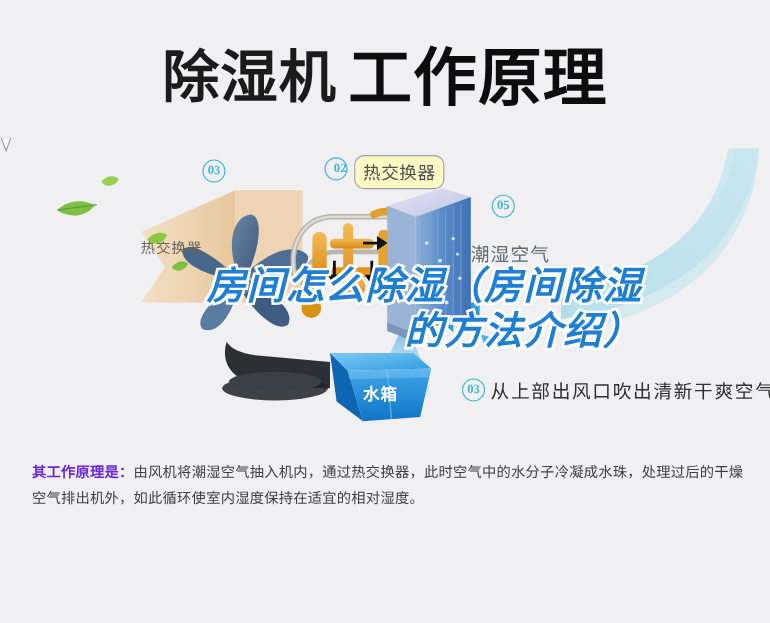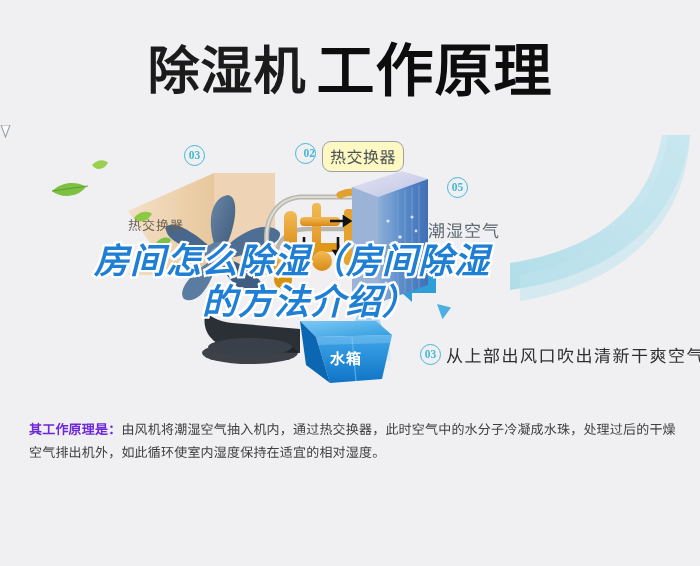--- a/index.html
+++ b/index.html
@@ -62,21 +62,21 @@
   
   .lbl { position:absolute; white-space:nowrap; }
   .lbl-dry   { left:128px; top:90px;  font-size:13px; color:#6b6257; letter-spacing:1px; }
   .lbl-moist { left:428px; top:92px;  font-size:17px; color:#5d6a72; letter-spacing:1px; }
   .lbl-tank  { left:330px; top:222px; font-size:15px; color:#ffffff; letter-spacing:1px; font-weight:700; }
   .lbl-out   { left:446px; top:217px; font-size:17px; color:#2f2f2f; letter-spacing:1.5px; }
 
   
   .watermark {
     position:absolute; left:0; top:240px; width:584px;
-    text-align:center; pointer-events:none;
+    text-align:right; pointer-events:none;
   }
   .watermark .wline {
     display:block;
     font-family:"Liberation Sans","DejaVu Sans",sans-serif;
     font-size:35px; font-weight:700; font-style:italic;
     color:#1f7fd4; letter-spacing:1px; line-height:41px;
     -webkit-text-stroke:4px #ffffff;
     paint-order:stroke fill;
     text-shadow:
        0 0 1px #fff,

